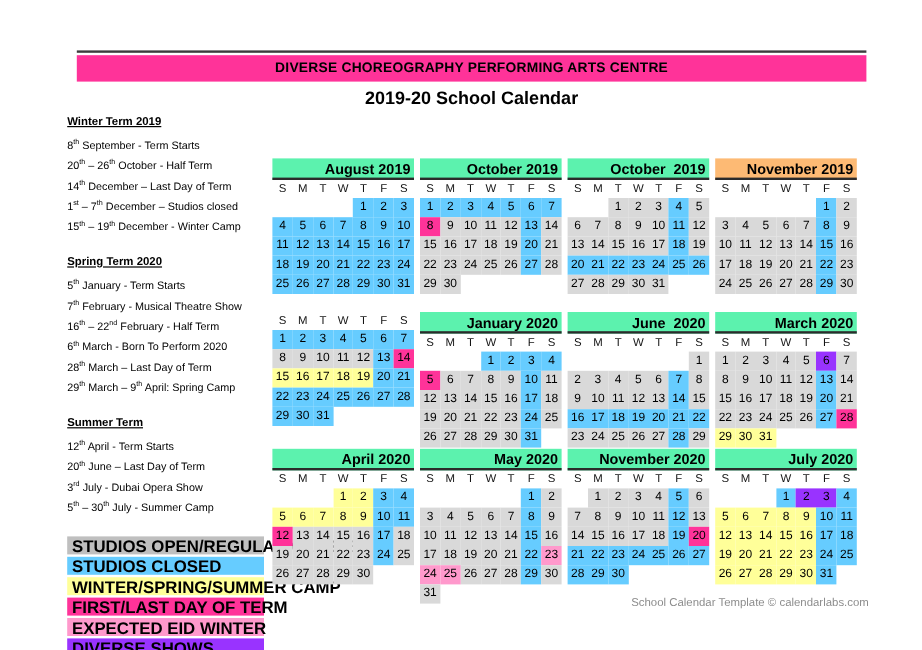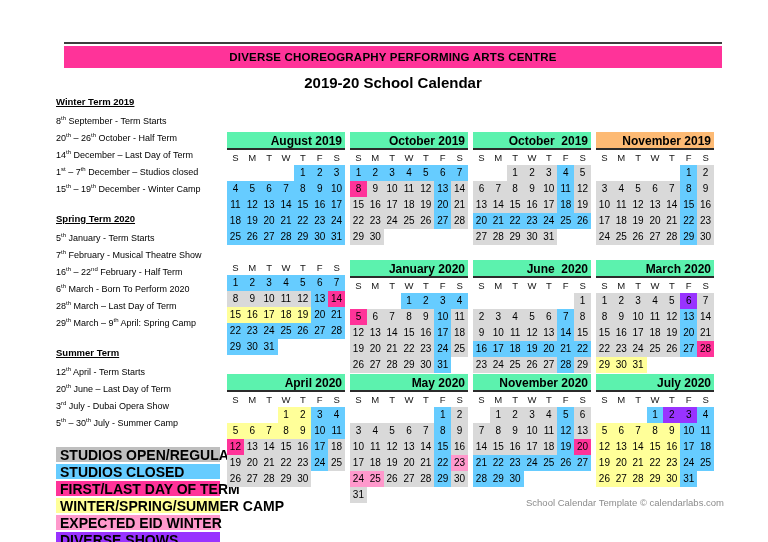--- a/index.html
+++ b/index.html
@@ -76,25 +76,25 @@
         <div class="term-item">5<sup>th</sup> – 30<sup>th</sup> July - Summer Camp</div>
       </div>
     </div>
   <div class="legend">
       <div class="legend-row" style="background: rgb(191, 191, 191);">
         <span class="legend-label">STUDIOS OPEN/REGULAR CLASSES</span>
       </div>
       <div class="legend-row" style="background: rgb(102, 204, 255);">
         <span class="legend-label">STUDIOS CLOSED</span>
       </div>
+      <div class="legend-row" style="background: rgb(255, 255, 153);">
+        <span class="legend-label">WINTER/SPRING/SUMMER CAMP</span>
+      </div>
       <div class="legend-row" style="background: rgb(255, 51, 153);">
         <span class="legend-label">FIRST/LAST DAY OF TERM</span>
-      </div>
-      <div class="legend-row" style="background: rgb(255, 255, 153);">
-        <span class="legend-label">WINTER/SPRING/SUMMER CAMP</span>
       </div>
       <div class="legend-row" style="background: rgb(255, 153, 204);">
         <span class="legend-label">EXPECTED EID WINTER</span>
       </div>
       <div class="legend-row" style="background: rgb(153, 51, 255);">
         <span class="legend-label">DIVERSE SHOWS</span>
       </div>
     </div>
 </div>
 

